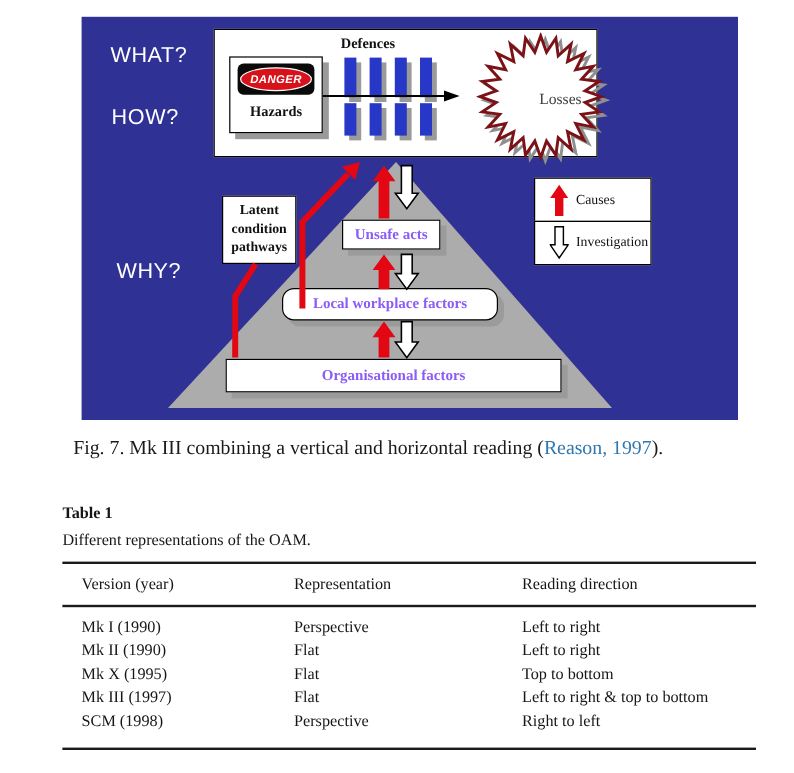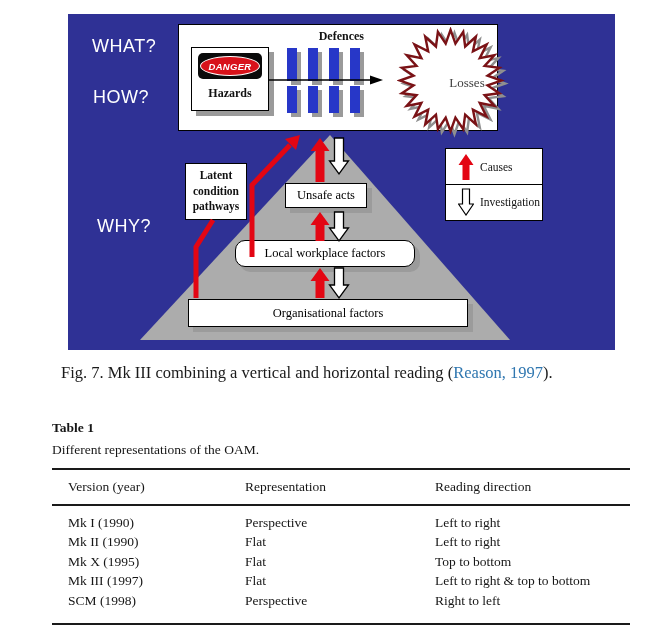--- a/index.html
+++ b/index.html
@@ -14,42 +14,42 @@
   .q { position:absolute; color:#ffffff; font-family:"Liberation Sans", sans-serif; font-size:18px; letter-spacing:0.5px; }
   .q-what { left:24px; top:22px; }
   .q-how  { left:25px; top:73px; }
   .q-why  { left:29px; top:202px; }
 
   .tri-svg, .arrows-svg { position:absolute; left:0; top:0; width:547px; height:336px; }
   .tri-svg { z-index:1; }
   .arrows-svg { z-index:3; pointer-events:none; }
 
   .panel { position:absolute; left:110px; top:10px; width:320px; height:107px; background:#ffffff; border:1.3px solid #000; z-index:2; }
-  .defences { position:absolute; left:105px; top:4px; width:80px; text-align:right; font-weight:bold; font-size:12px; color:#111; }
+  .defences { position:absolute; left:105px; top:4px; width:80px; text-align:left; font-weight:bold; font-size:12px; color:#111; }
   .hazards-box { position:absolute; left:12px; top:22px; width:78px; height:64px; background:#fff; border:1.2px solid #000; box-shadow:5px 5px 0 #9a9a9a; }
   .danger-sign { position:relative; margin:5px auto 0; width:64px; height:26px; background:#0a0a0a; border-radius:5px; }
   .danger-oval { position:absolute; left:2px; right:2px; top:3px; bottom:3px; background:#d8121a; border:1.5px solid #fff; border-radius:50%;
                  display:flex; align-items:center; justify-content:center;
                  color:#fff; font-family:"Liberation Sans", sans-serif; font-weight:bold; font-style:italic; font-size:9.5px; letter-spacing:0.3px; }
   .hazards-label { margin-top:7px; text-align:center; font-weight:bold; font-size:12px; color:#111; }
   .bar { position:absolute; width:10px; background:#2737c8; box-shadow:4px 4px 0 #9a9a9a; }
   .bar.up { top:23px; height:33px; }
   .bar.dn { top:61px; height:27px; }
   .b1 { left:108px; } .b2 { left:129px; } .b3 { left:150px; } .b4 { left:171px; }
   .h-arrow { position:absolute; left:88px; top:48px; width:120px; height:14px; }
   .starburst { position:absolute; left:218px; top:2px; width:112px; height:112px; display:flex; align-items:center; justify-content:center; }
   .starburst svg { position:absolute; left:0; top:0; }
   .losses { position:relative; font-weight:normal; font-size:13px; color:#404040; z-index:2;margin-left:28px; }
 
   .latent-box { position:absolute; left:117px; top:149px; width:62px; height:57px; background:#fff; border:1.3px solid #000; z-index:2;
                 display:flex; flex-direction:column; align-items:center; justify-content:center;
                 font-weight:bold; font-size:11.5px; line-height:1.35; color:#111; text-align:center; }
 
   .level-box { position:absolute; background:#fff; border:1.2px solid #000; box-shadow:5px 5px 0 #9b9b9b; z-index:2;
-               display:flex; align-items:center; justify-content:center; font-weight:normal; font-size:12.5px; color:#000000; }
+               display:flex; align-items:center; justify-content:center; font-weight:bold; font-size:12.5px; color:#8b5cf6; }
   .unsafe { left:217px; top:169px; width:82px;  height:25px; }
   .local  { left:167px; top:226px; width:180px; height:27px;border-radius:10px; }
   .org    { left:120px; top:285px; width:280px; height:28px; }
 
   .legend { position:absolute; left:377px; top:134px; width:98px; z-index:2; }
   .legend-cell { height:37px; background:#fff; border:1.2px solid #000; display:flex; align-items:center; gap:6px; padding-left:12px; }
   .legend-cell + .legend-cell { margin-top:-1.2px; }
   .legend-label { font-size:11.5px; color:#111; }
 
   

